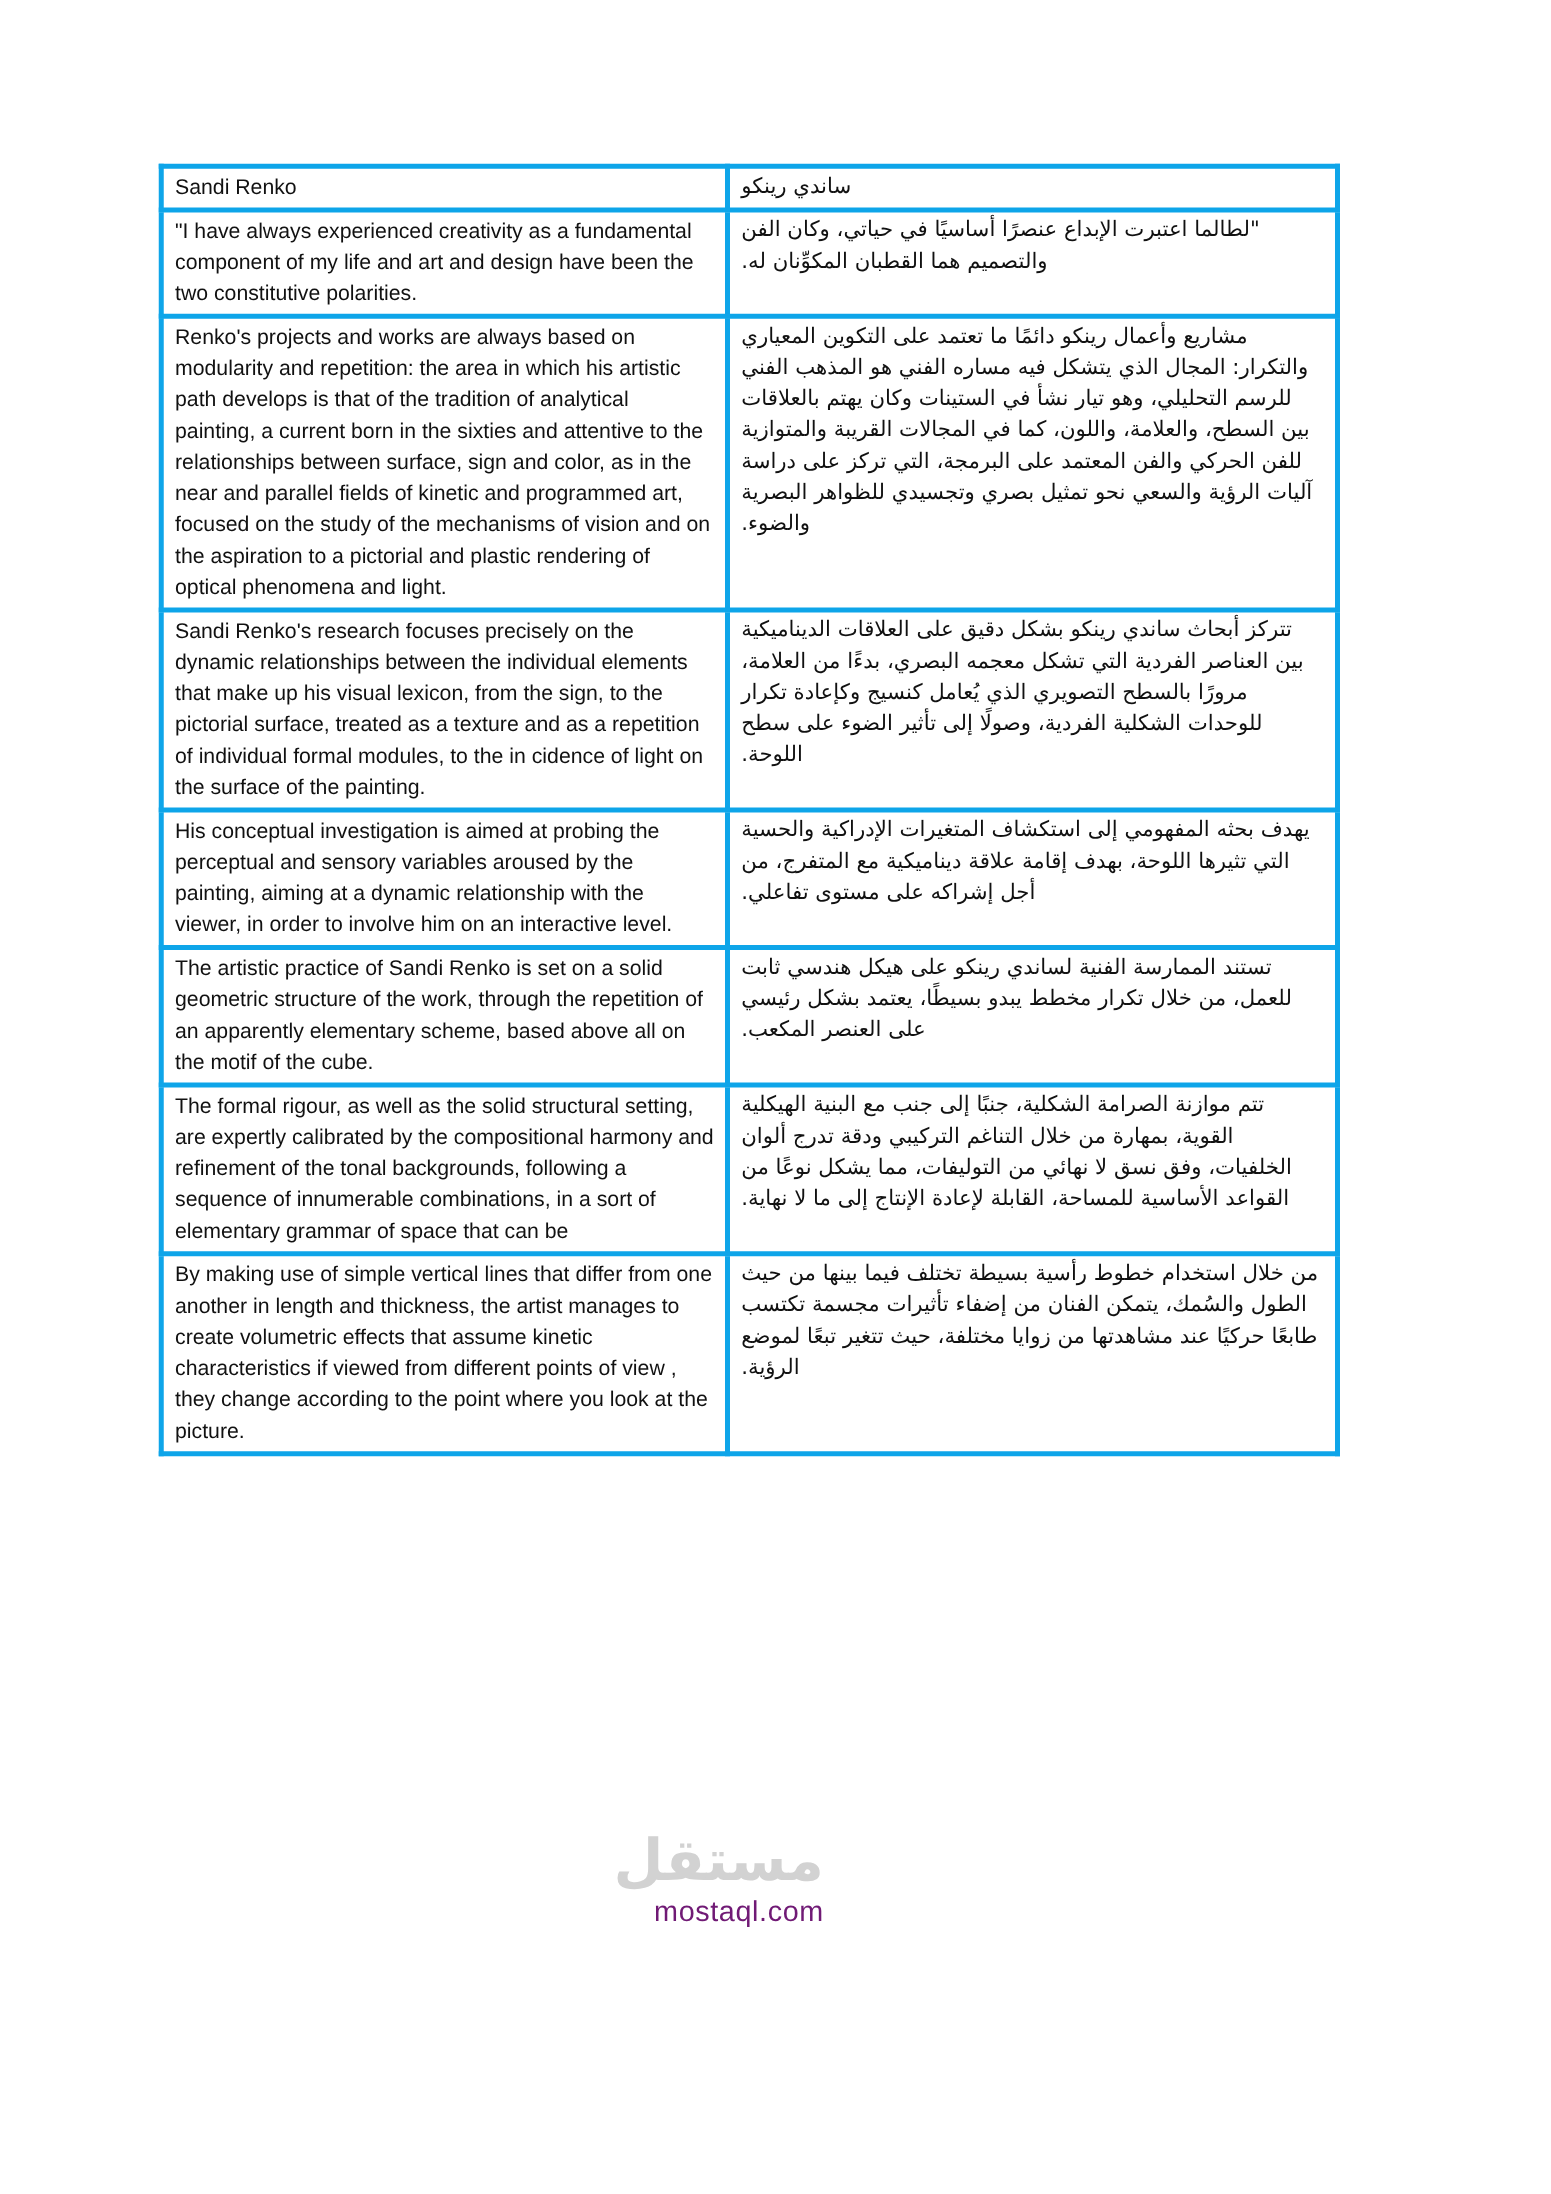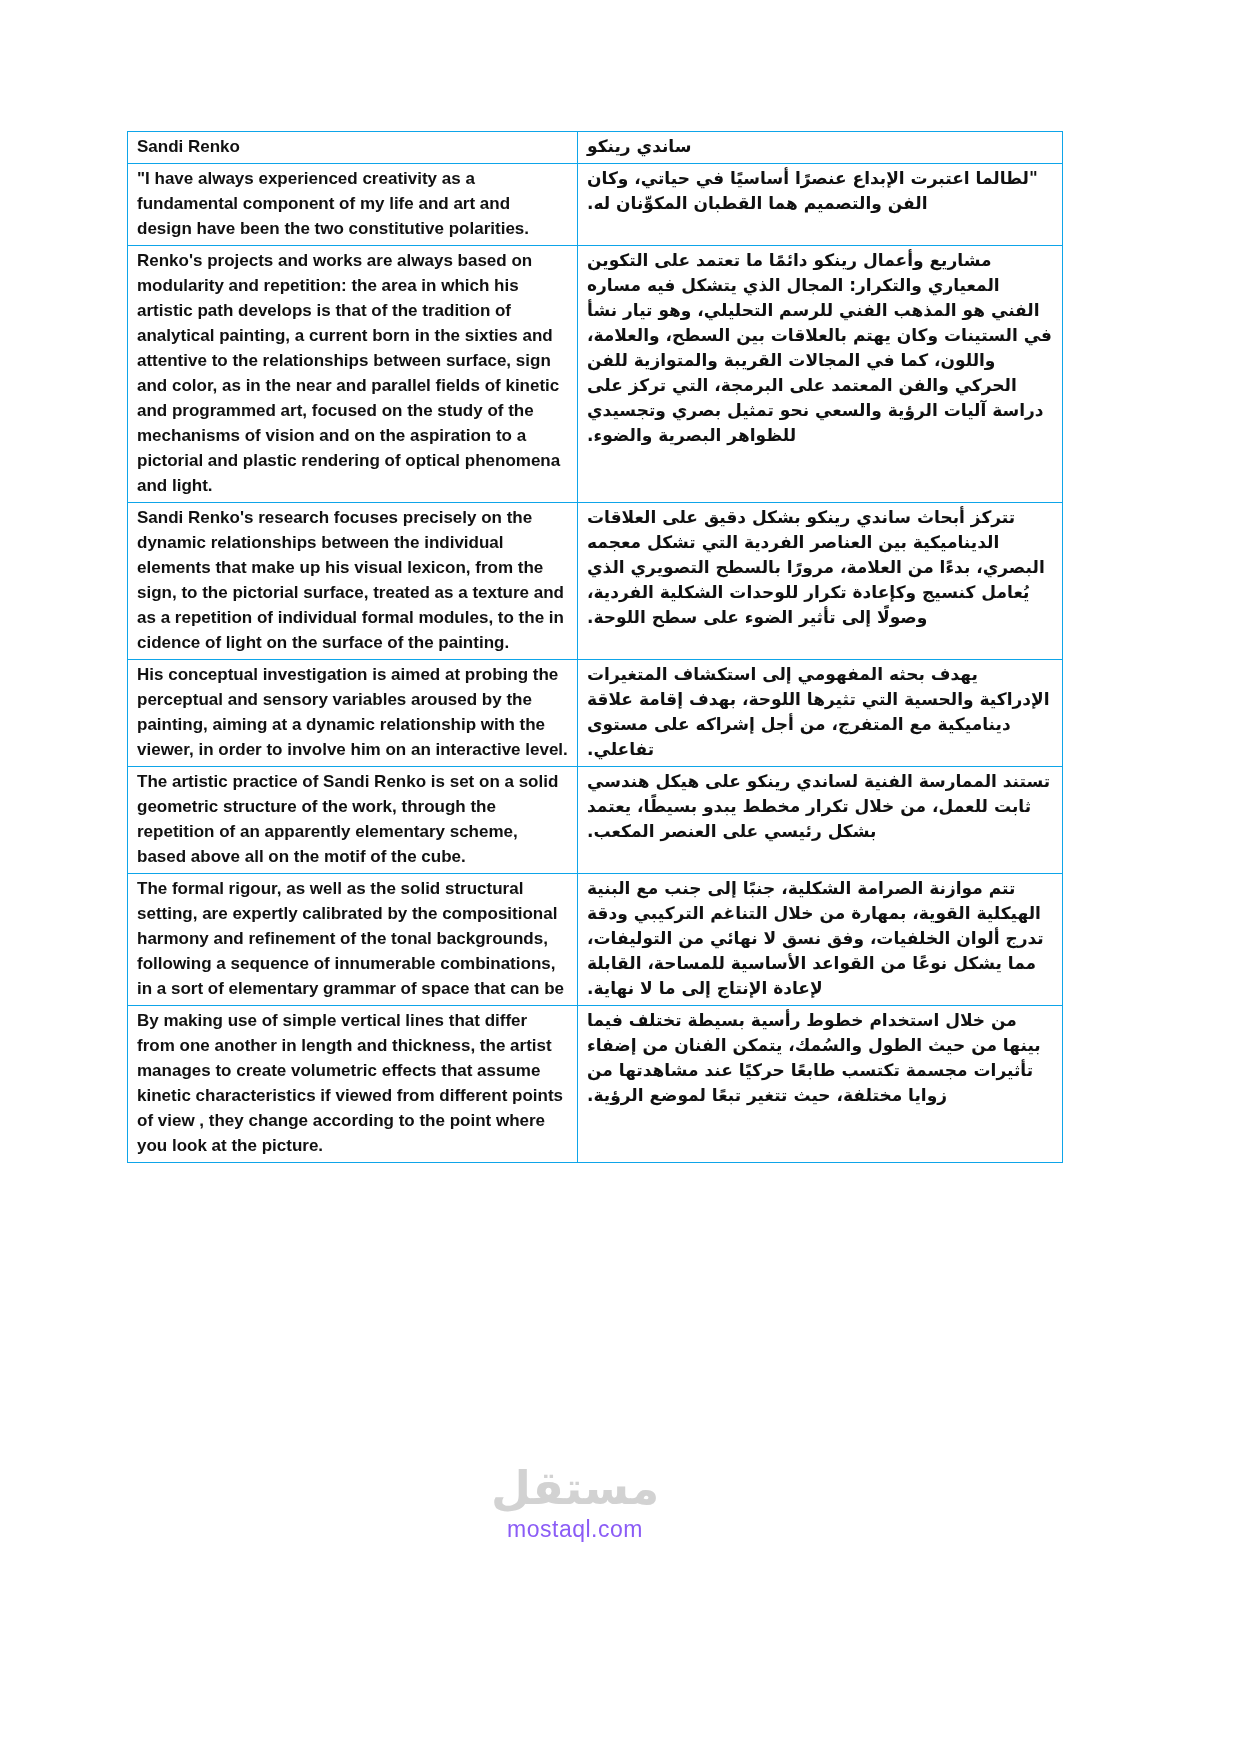--- a/index.html
+++ b/index.html
@@ -16,58 +16,57 @@
   }
   .doc-table {
     position: absolute;
     left: 127px;
     top: 131px;
     width: 897px;
     border-collapse: collapse;
     table-layout: fixed;
   }
   .doc-table td {
-    border: 1px solid #0ea5e9;
+    border: 4px solid #0ea5e9;
     vertical-align: top;
     padding: 2px 9px 4px 9px;
     font-size: 17px;
     line-height: 25px;
-    font-weight: bold;
   }
   td.cell-en {
     width: 431px;
     text-align: left;
     direction: ltr;
     font-family: "Liberation Sans", sans-serif;
   }
   td.cell-ar {
     width: 466px;
     direction: rtl;
     text-align: left;
     font-family: "DejaVu Sans", "Liberation Sans", sans-serif;
   }
   .watermark {
     position: absolute;
     left: 575px;
     top: 1462px;
     transform: translateX(-50%);
-    text-align: center;
+    text-align: right;
     user-select: none;
   }
   .wm-logo {
     font-size: 46px;
     font-weight: bold;
     color: #d2d2d2;
     direction: rtl;
     font-family: "DejaVu Sans", sans-serif;
     line-height: 52px;
   }
   .wm-site {
     font-size: 23px;
-    color: #8b5cf6;
+    color: #701a75;
     letter-spacing: 0.5px;
     font-family: "Liberation Sans", sans-serif;
     line-height: 30px;
   }
 </style>
 </head>
 <body>
 
 <div class="page">
 

